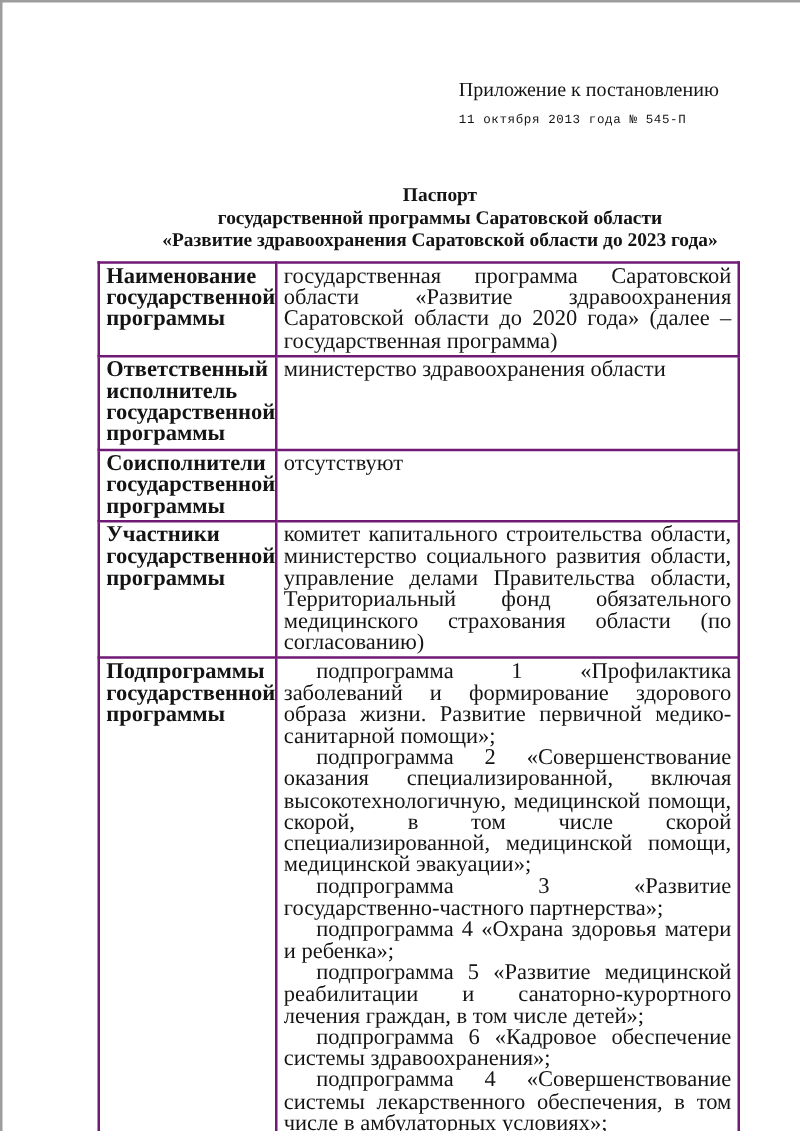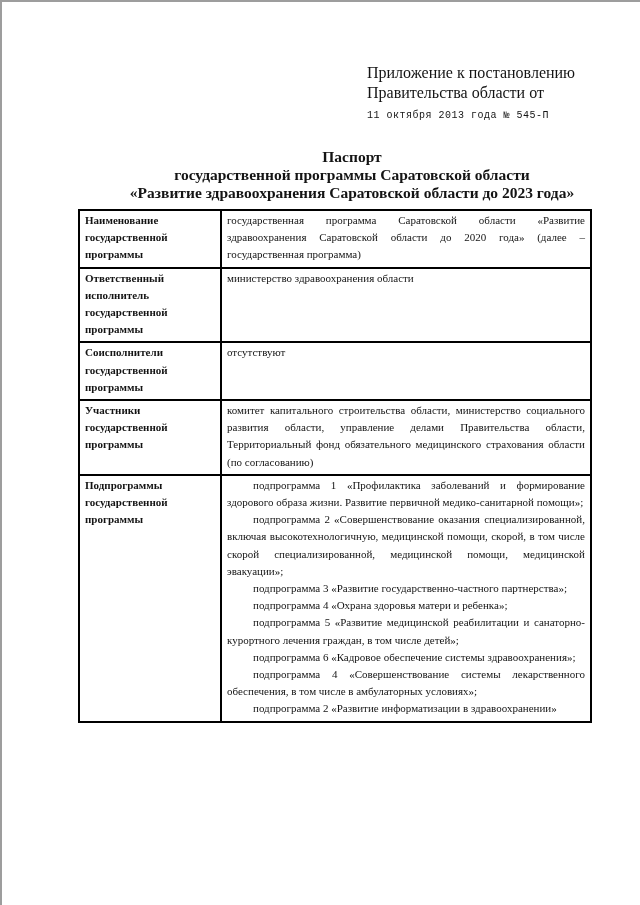--- a/index.html
+++ b/index.html
@@ -50,24 +50,24 @@
   }
   table.passport {
     position: absolute;
     left: 78px;
     top: 209px;
     width: 514px;
     border-collapse: collapse;
     table-layout: fixed;
   }
   table.passport td {
-    border: 2px solid #000000;
+    border: 2px solid #701a75;
     vertical-align: top;
     padding: 1px 5px 3px 5px;
-    font-size: 11px;
+    font-size: 18px;
     line-height: 17.2px;
   }
   td.label-cell {
     width: 130px;
     font-weight: bold;
     padding-left: 4px;
     padding-right: 2px;
   }
   td.value-cell {
     text-align: justify;
@@ -79,21 +79,20 @@
     text-indent: 26px;
   }
 </style>
 </head>
 <body>
 
 <div class="scan-frame"></div>
 
 <div class="annex">
   <div>Приложение к постановлению</div>
-  <div>Правительства области от</div>
   <div class="mono-line">11 октября 2013 года № 545-П</div>
 </div>
 
 <div class="doc-title">
   <div>Паспорт</div>
   <div>государственной программы Саратовской области</div>
   <div>«Развитие здравоохранения Саратовской области до 2023 года»</div>
 </div>
 
 <table class="passport">

